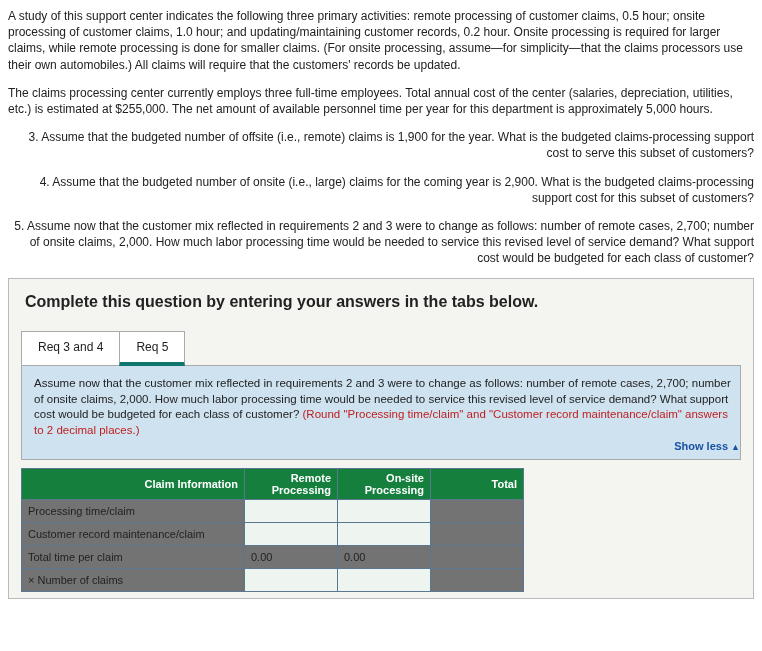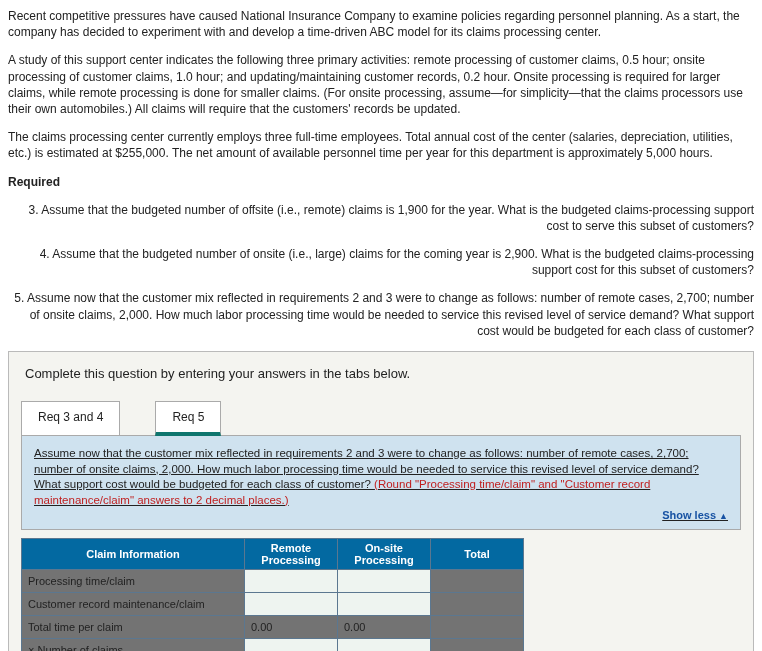--- a/index.html
+++ b/index.html
@@ -24,51 +24,49 @@
     line-height: 1.35;
     text-align: right;
   }
   .answer-box {
     border: 1px solid #bababa;
     background: #f4f4f0;
     margin-top: 10px;
     padding-bottom: 6px;
   }
   .instruction {
-    font-weight: normal;
-    font-size: 13px;
+    font-weight: bold;
+    font-size: 16px;
     padding: 14px 16px;
   }
   .tabs {
     display: flex;
     margin-left: 12px;
     margin-top: 6px;
-    gap: 36px;
   }
   .tab {
     border: 1px solid #aaa;
     background: #fff;
     padding: 8px 16px;
     font-size: 12px;
     cursor: pointer;
     margin-right: -1px;
     position: relative;
   }
   .tab.active {
     border-bottom: 4px solid #0f766e;
     z-index: 2;
   }
   .tab-panel {
     background: #cfe2ef;
     border: 1px solid #aaa;
     margin: -1px 12px 0 12px;
-    padding: 10px 12px 6px 12px;
+    padding: 10px 0 6px 12px;
     font-size: 11.5px;
     line-height: 1.35;
-    text-decoration: underline;
   }
   .round-note { color: #c02020; }
   .show-less {
     text-align: right;
     color: #1752a3;
     font-weight: bold;
     font-size: 11px;
     cursor: pointer;
     margin-top: 0;
   }
@@ -80,38 +78,36 @@
     border-collapse: collapse;
     font-size: 11px;
   }
   table.data-table th, table.data-table td {
     border: 1px solid #5b7790;
     padding: 3px 6px;
     height: 16px;
     background: #737373;
   }
   table.data-table th {
-    background: #0369a1;
+    background: #15803d;
     color: #fff;
     font-weight: bold;
-    text-align: center;
+    text-align: right;
     font-size: 11px;
   }
   .label-col { width: 210px; }
   .num-col { width: 80px; text-align: left; }
   .input-cell { background: #eef4f0 !important; }
 </style>
 </head>
 <body>
 
 <div class="problem-text">
-  <p>Recent competitive pressures have caused National Insurance Company to examine policies regarding personnel planning. As a start, the company has decided to experiment with and develop a time-driven ABC model for its claims processing center.</p>
   <p>A study of this support center indicates the following three primary activities: remote processing of customer claims, 0.5 hour; onsite processing of customer claims, 1.0 hour; and updating/maintaining customer records, 0.2 hour. Onsite processing is required for larger claims, while remote processing is done for smaller claims. (For onsite processing, assume—for simplicity—that the claims processors use their own automobiles.) All claims will require that the customers' records be updated.</p>
   <p>The claims processing center currently employs three full-time employees. Total annual cost of the center (salaries, depreciation, utilities, etc.) is estimated at $255,000. The net amount of available personnel time per year for this department is approximately 5,000 hours.</p>
-  <p class="req-header">Required</p>
   <p class="req-text">3. Assume that the budgeted number of offsite (i.e., remote) claims is 1,900 for the year. What is the budgeted claims-processing support cost to serve this subset of customers?</p>
   <p class="req-text">4. Assume that the budgeted number of onsite (i.e., large) claims for the coming year is 2,900. What is the budgeted claims-processing support cost for this subset of customers?</p>
   <p class="req-text">5. Assume now that the customer mix reflected in requirements 2 and 3 were to change as follows: number of remote cases, 2,700; number of onsite claims, 2,000. How much labor processing time would be needed to service this revised level of service demand? What support cost would be budgeted for each class of customer?</p>
 </div>
 
 <div class="answer-box">
   <div class="instruction">Complete this question by entering your answers in the tabs below.</div>
 
   <div class="tabs">
     <div class="tab">Req 3 and 4</div>

